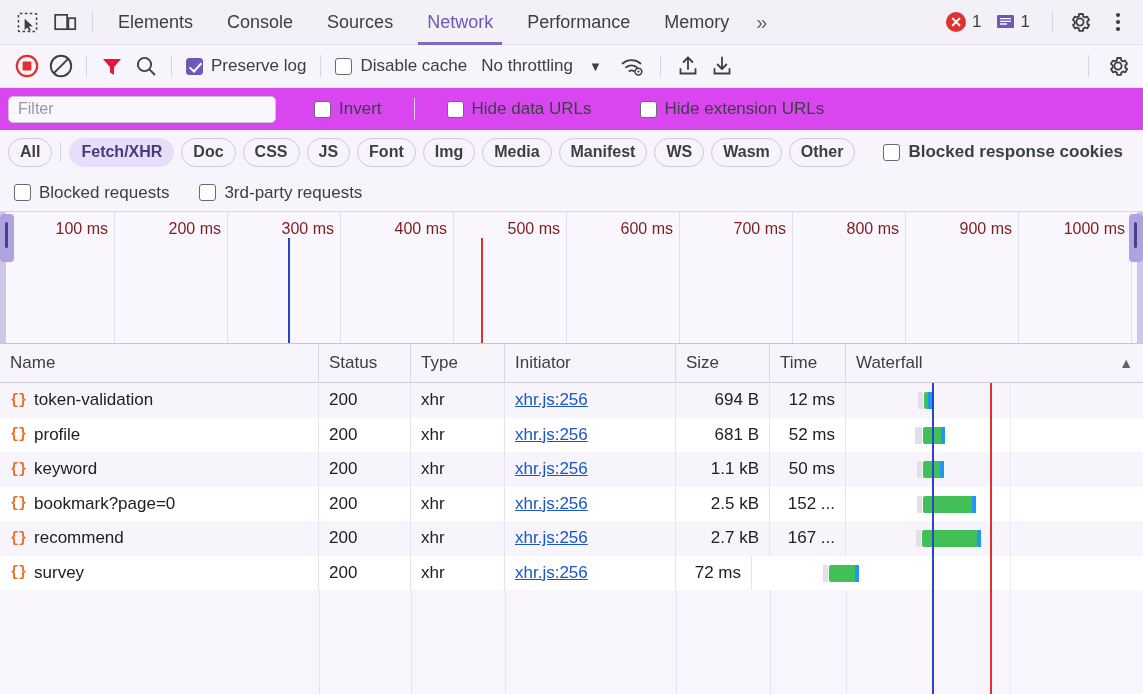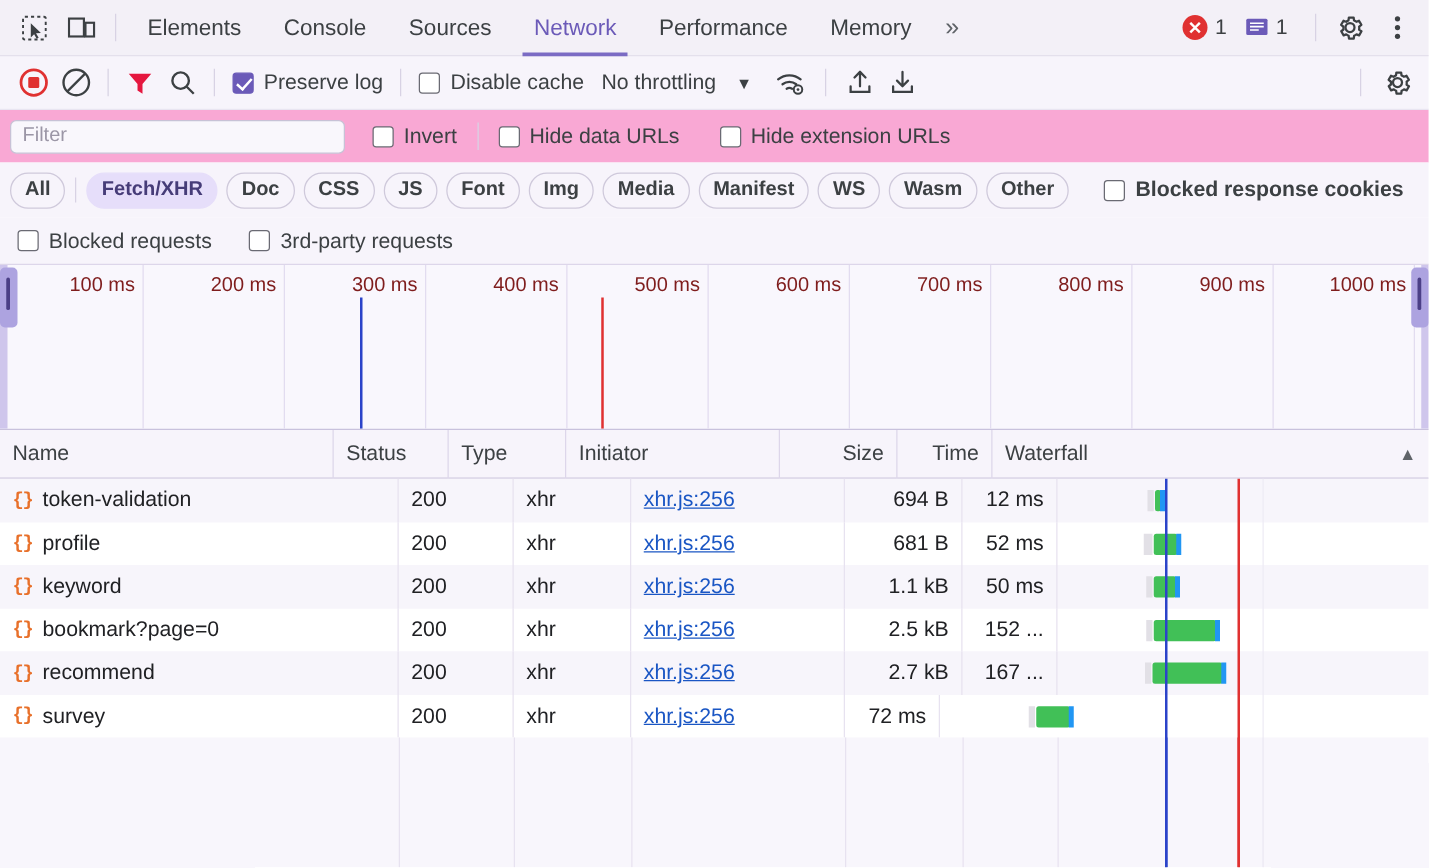--- a/index.html
+++ b/index.html
@@ -70,23 +70,23 @@
     width: 5px; height: 10px; border: solid #fff; border-width: 0 2.2px 2.2px 0;
     transform: rotate(42deg);
   }
   .chk .lbl { font-size: 17px; color: #3c4043; }
   .throttle { font-size: 17px; color: #3c4043; margin-left: 14px; cursor: pointer; white-space: nowrap; }
   .caret { margin-left: 16px; font-size: 13px; color: #3c4043; cursor: pointer; }
 
   
   .filterbar {
     height: 42px; min-height: 42px;
-    background: #f9a8d4;
+    background: #d946ef;
     display: flex; align-items: center;
-    padding-left: 8px; gap: 0;
+    padding-left: 8px; gap: 16px;
   }
   .filterinput {
     width: 268px; height: 27px;
     border: 1px solid #c8c2d6; border-radius: 5px;
     background: #f9f7fc; padding: 0 9px; font-size: 16px;
     font-family: "Liberation Sans", sans-serif; color: #3c4043; outline: none;
   }
   .filterinput::placeholder { color: #9b96a6; }
 
   
@@ -144,21 +144,21 @@
   .thead {
     height: 39px; background: #f7f4fb;
     display: flex; align-items: center;
     border-bottom: 1px solid #cdc6de; position: relative;
   }
   .th {
     font-size: 17px; color: #3c4043; height: 39px; display: flex; align-items: center;
     padding: 0 10px; border-right: 1px solid #ddd6ea; cursor: pointer; position: relative;
     white-space: nowrap;
   }
-  .th.num { justify-content: flex-end; }
+  .th.num { }
   .rows { position: relative; }
   .row {
     height: 34.5px; display: flex; align-items: center;
     font-size: 17px; color: #202124; position: relative;
   }
   .row.alt { background: #f7f5fb; }
   .cell {
     height: 34.5px; display: flex; align-items: center;
     padding: 0 10px; border-right: 1px solid #e7e2f0; overflow: hidden; white-space: nowrap;
   }
@@ -423,21 +423,21 @@
 
     <div class="ov-mask-l"></div>
     <div class="ov-mask-r"></div>
     <div class="ov-handle" style="left:0px"></div>
     <div class="ov-handle right" style="right:0px"></div>
   </div>
 
   <div class="tablewrap">
 
     <div class="thead">
-      <div class="th" style="width:267px">
+      <div class="th" style="width:319px">
           <span>Name</span>
         </div>
       <div class="th" style="width:92px">
           <span>Status</span>
         </div>
       <div class="th" style="width:94px">
           <span>Type</span>
         </div>
       <div class="th" style="width:171px">
           <span>Initiator</span>

